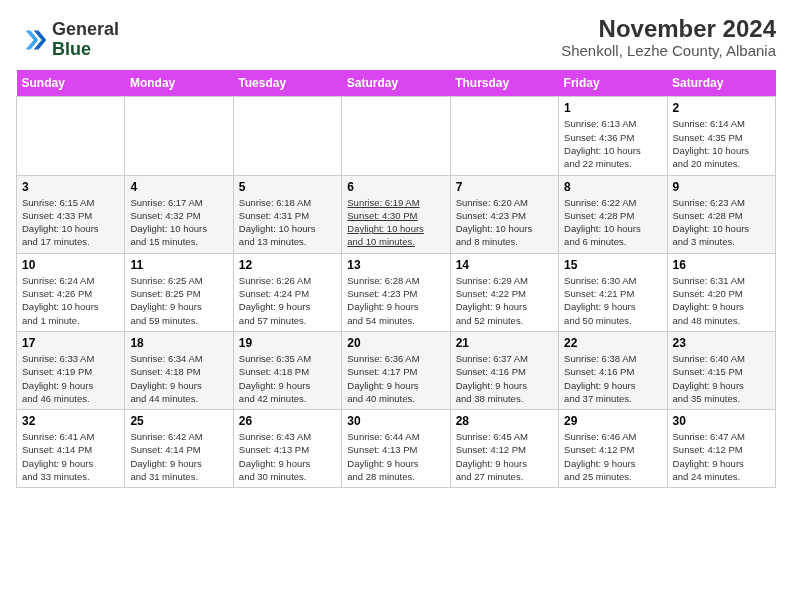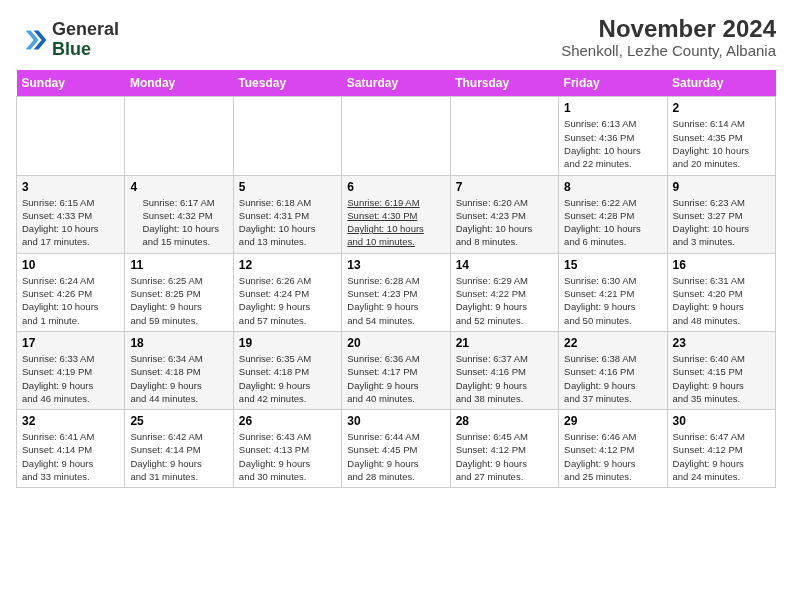--- a/index.html
+++ b/index.html
@@ -143,21 +143,21 @@
       <tr>
         <td>
           <span class="day-num">3</span>
           <div class="day-info" style="white-space: pre-line;">Sunrise: 6:15 AM
 Sunset: 4:33 PM
 Daylight: 10 hours
 and 17 minutes.</div>
         </td>
         <td>
           <span class="day-num">4</span>
-          <div class="day-info" style="white-space: pre-line; margin-left: 12px;">Sunrise: 6:17 AM
+          <div class="day-info" style="white-space: pre-line;">Sunrise: 6:17 AM
 Sunset: 4:32 PM
 Daylight: 10 hours
 and 15 minutes.</div>
         </td>
         <td>
           <span class="day-num">5</span>
           <div class="day-info" style="white-space: pre-line;">Sunrise: 6:18 AM
 Sunset: 4:31 PM
 Daylight: 10 hours
 and 13 minutes.</div>
@@ -179,21 +179,21 @@
         <td>
           <span class="day-num">8</span>
           <div class="day-info" style="white-space: pre-line;">Sunrise: 6:22 AM
 Sunset: 4:28 PM
 Daylight: 10 hours
 and 6 minutes.</div>
         </td>
         <td>
           <span class="day-num">9</span>
           <div class="day-info" style="white-space: pre-line;">Sunrise: 6:23 AM
-Sunset: 3:27 PM
+Sunset: 4:28 PM
 Daylight: 10 hours
 and 3 minutes.</div>
         </td>
       </tr>
       <tr>
         <td>
           <span class="day-num">10</span>
           <div class="day-info" style="white-space: pre-line;">Sunrise: 6:24 AM
 Sunset: 4:26 PM
 Daylight: 10 hours
@@ -311,21 +311,21 @@
         <td>
           <span class="day-num">26</span>
           <div class="day-info" style="white-space: pre-line;">Sunrise: 6:43 AM
 Sunset: 4:13 PM
 Daylight: 9 hours
 and 30 minutes.</div>
         </td>
         <td>
           <span class="day-num">30</span>
           <div class="day-info" style="white-space: pre-line;">Sunrise: 6:44 AM
-Sunset: 4:45 PM
+Sunset: 4:13 PM
 Daylight: 9 hours
 and 28 minutes.</div>
         </td>
         <td>
           <span class="day-num">28</span>
           <div class="day-info" style="white-space: pre-line;">Sunrise: 6:45 AM
 Sunset: 4:12 PM
 Daylight: 9 hours
 and 27 minutes.</div>
         </td>

